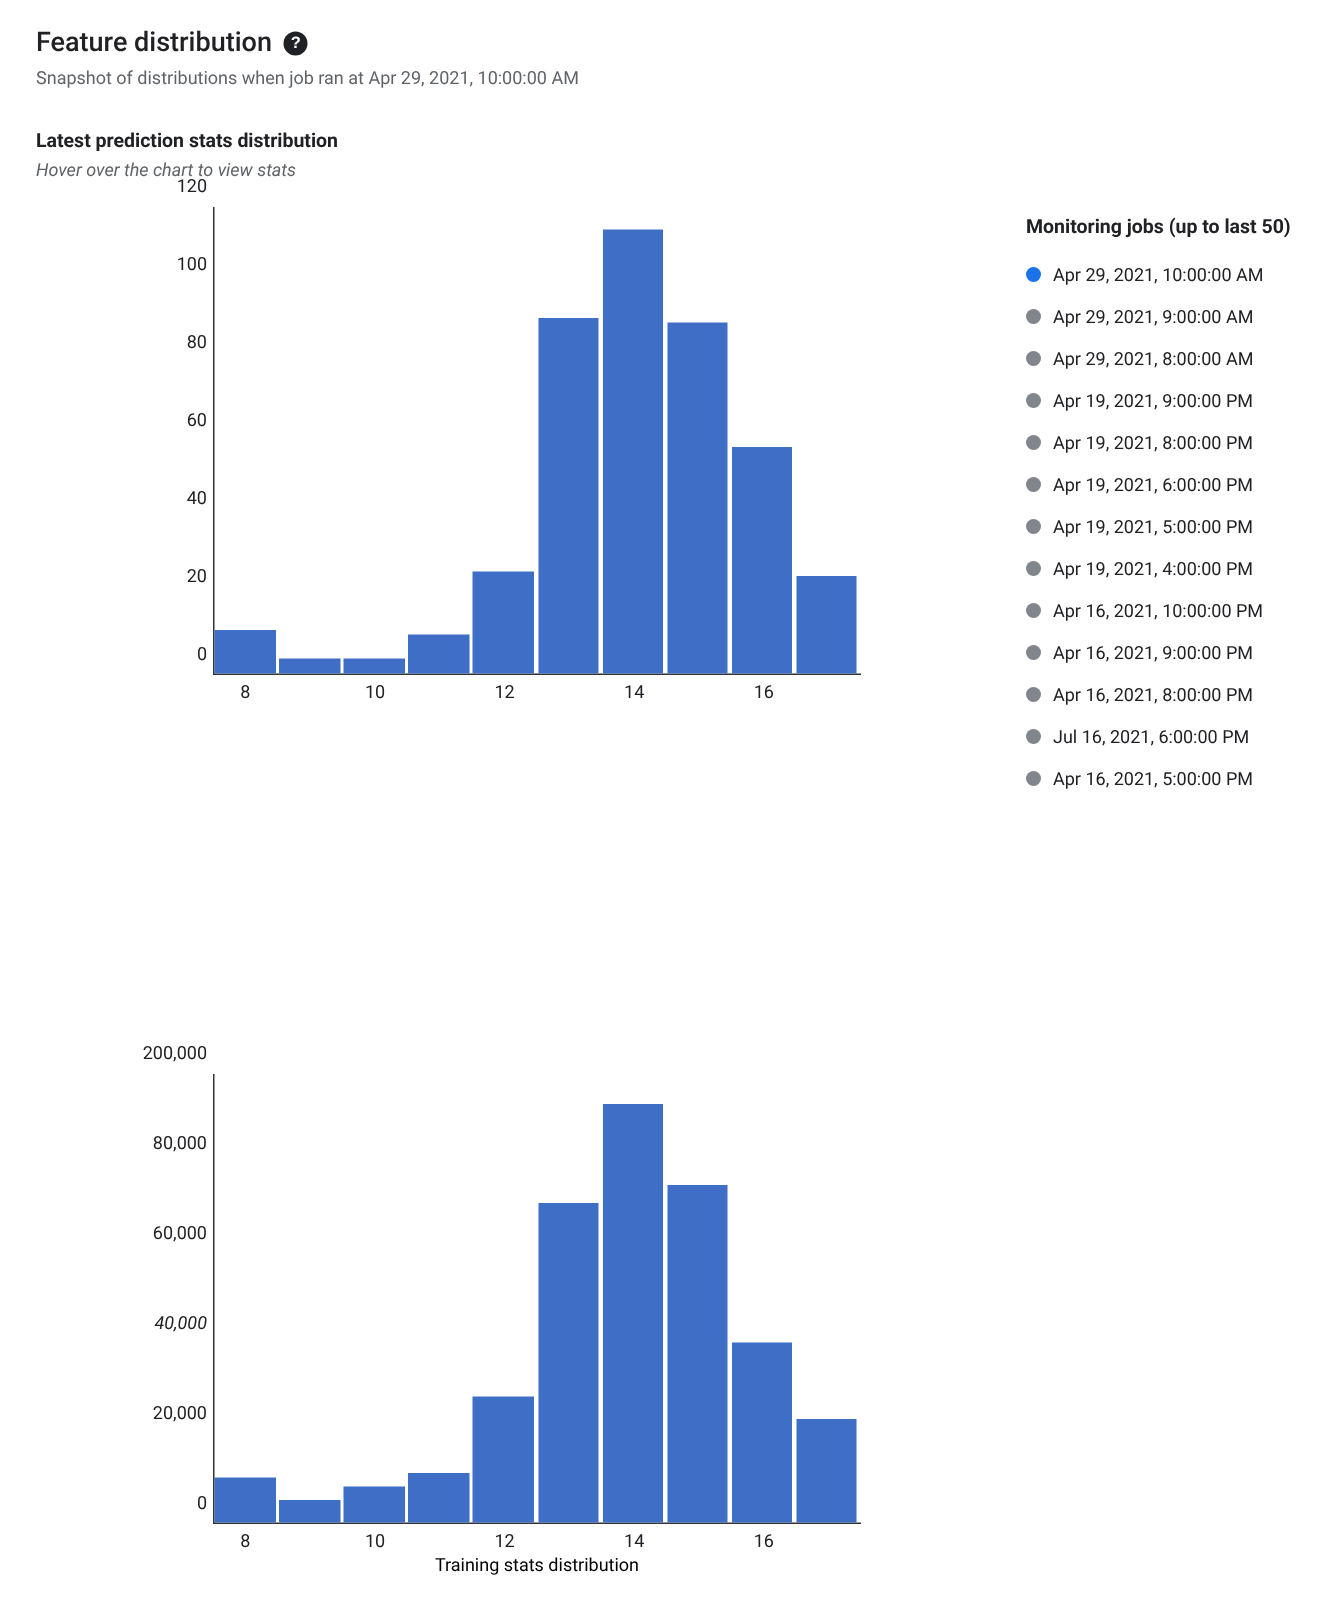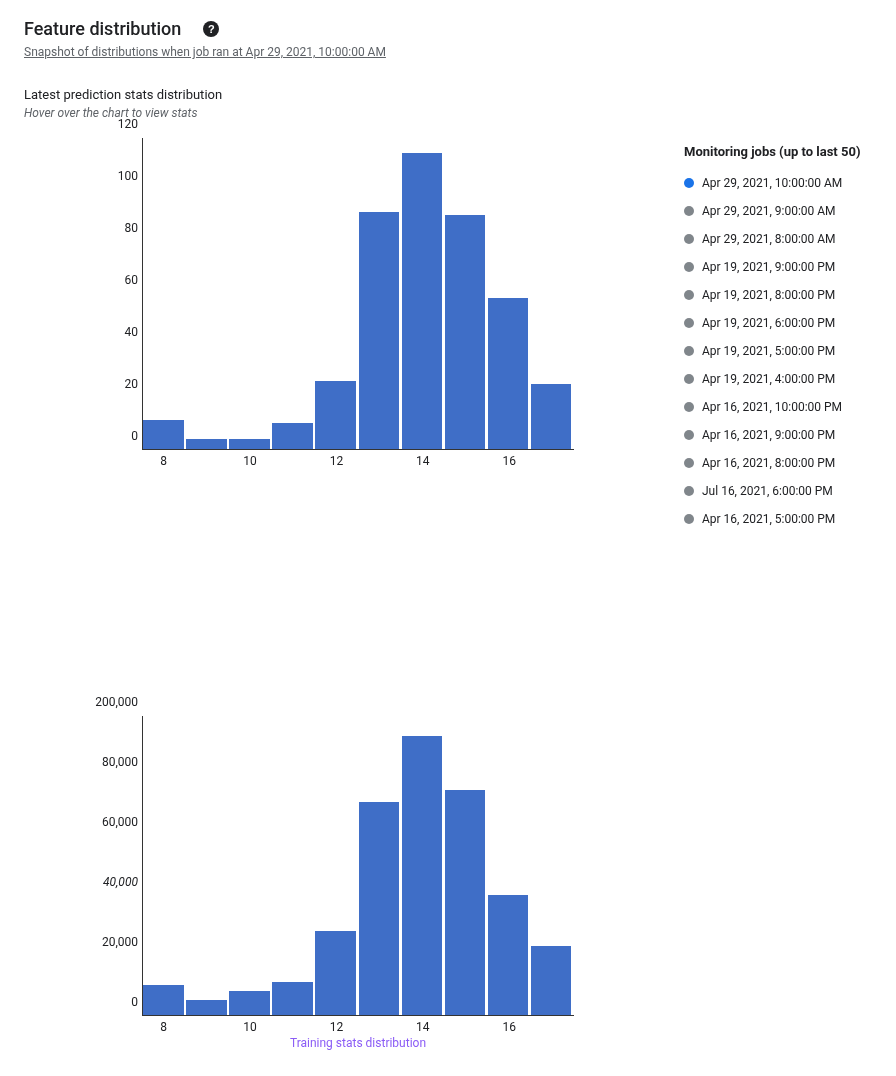--- a/index.html
+++ b/index.html
@@ -5,32 +5,32 @@
   * { box-sizing: border-box; }
   html, body {
     margin: 0; padding: 0;
     font-family: Roboto, "Helvetica Neue", Arial, sans-serif;
     color: #202124;
     background: #fff;
     width: 896px;
   }
   .page { padding: 18px 24px 40px 24px; }
 
-  .title-row { display: flex; align-items: center; gap: 22px; }
+  .title-row { display: flex; align-items: center; gap: 8px; }
   .page-title { font-size: 18px; font-weight: 500; color: #202124; }
   .help-icon {
     width: 16px; height: 16px; border-radius: 50%;
     background: #202124; color: #fff;
     display: inline-flex; align-items: center; justify-content: center;
     font-size: 11px; font-weight: 700; font-family: Arial, sans-serif;
     cursor: pointer;
   }
-  .subtitle { font-size: 12px; color: #5f6368; margin-top: 6px; text-decoration: underline; }
-
-  .section-title { font-size: 13px; font-weight: 400; color: #202124; margin-top: 28px; }
+  .subtitle { font-size: 12px; color: #5f6368; margin-top: 6px; }
+
+  .section-title { font-size: 13px; font-weight: 700; color: #202124; margin-top: 28px; }
   .hint { font-size: 12px; font-style: italic; color: #5f6368; margin-top: 4px; }
 
   .content-row { display: flex; align-items: flex-start; margin-top: 18px; }
   .charts-col { width: 560px; }
   .jobs-col { margin-left: 100px; margin-top: 6px; }
 
   
   .chart-box { position: relative; width: 560px; margin-bottom: 230px; }
   .chart-box.second { margin-bottom: 0; }
   .y-axis {
@@ -53,21 +53,21 @@
   .x-axis {
     position: absolute; left: 118px; right: 10px; bottom: 0; height: 36px;
     font-size: 12px; color: #202124;
   }
   .x-tick {
     position: absolute; top: 4px; transform: translateX(-50%);
     text-align: center;
   }
   .x-label {
     position: absolute; left: 0; right: 0; top: 20px;
-    text-align: center; font-size: 12px; color: #8b5cf6;
+    text-align: center; font-size: 12px; color: #000000;
   }
 
   
   .jobs-title { font-size: 13px; font-weight: 700; margin-bottom: 10px; }
   .job-item {
     display: flex; align-items: center; gap: 8px;
     font-size: 12px; color: #202124; padding: 7px 0;
     cursor: pointer;
   }
   .job-dot {

